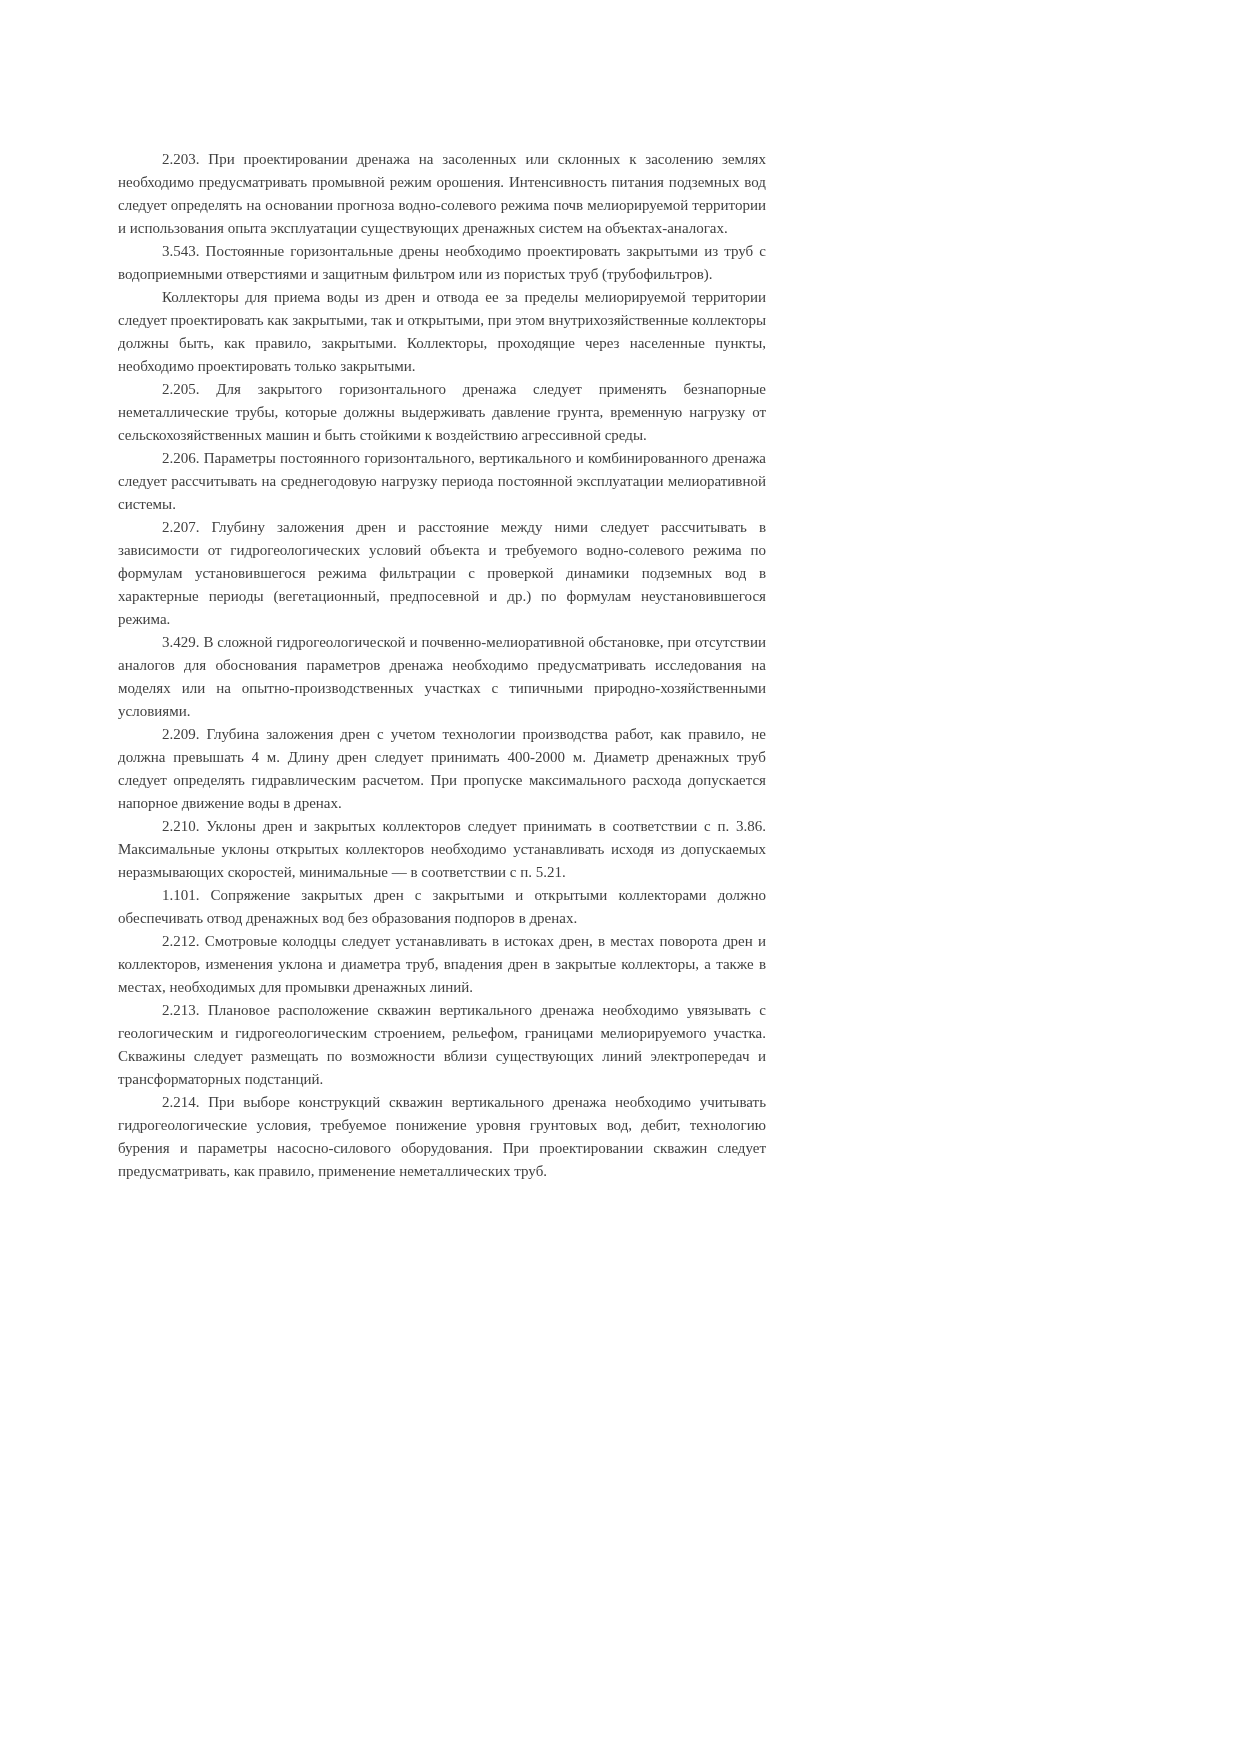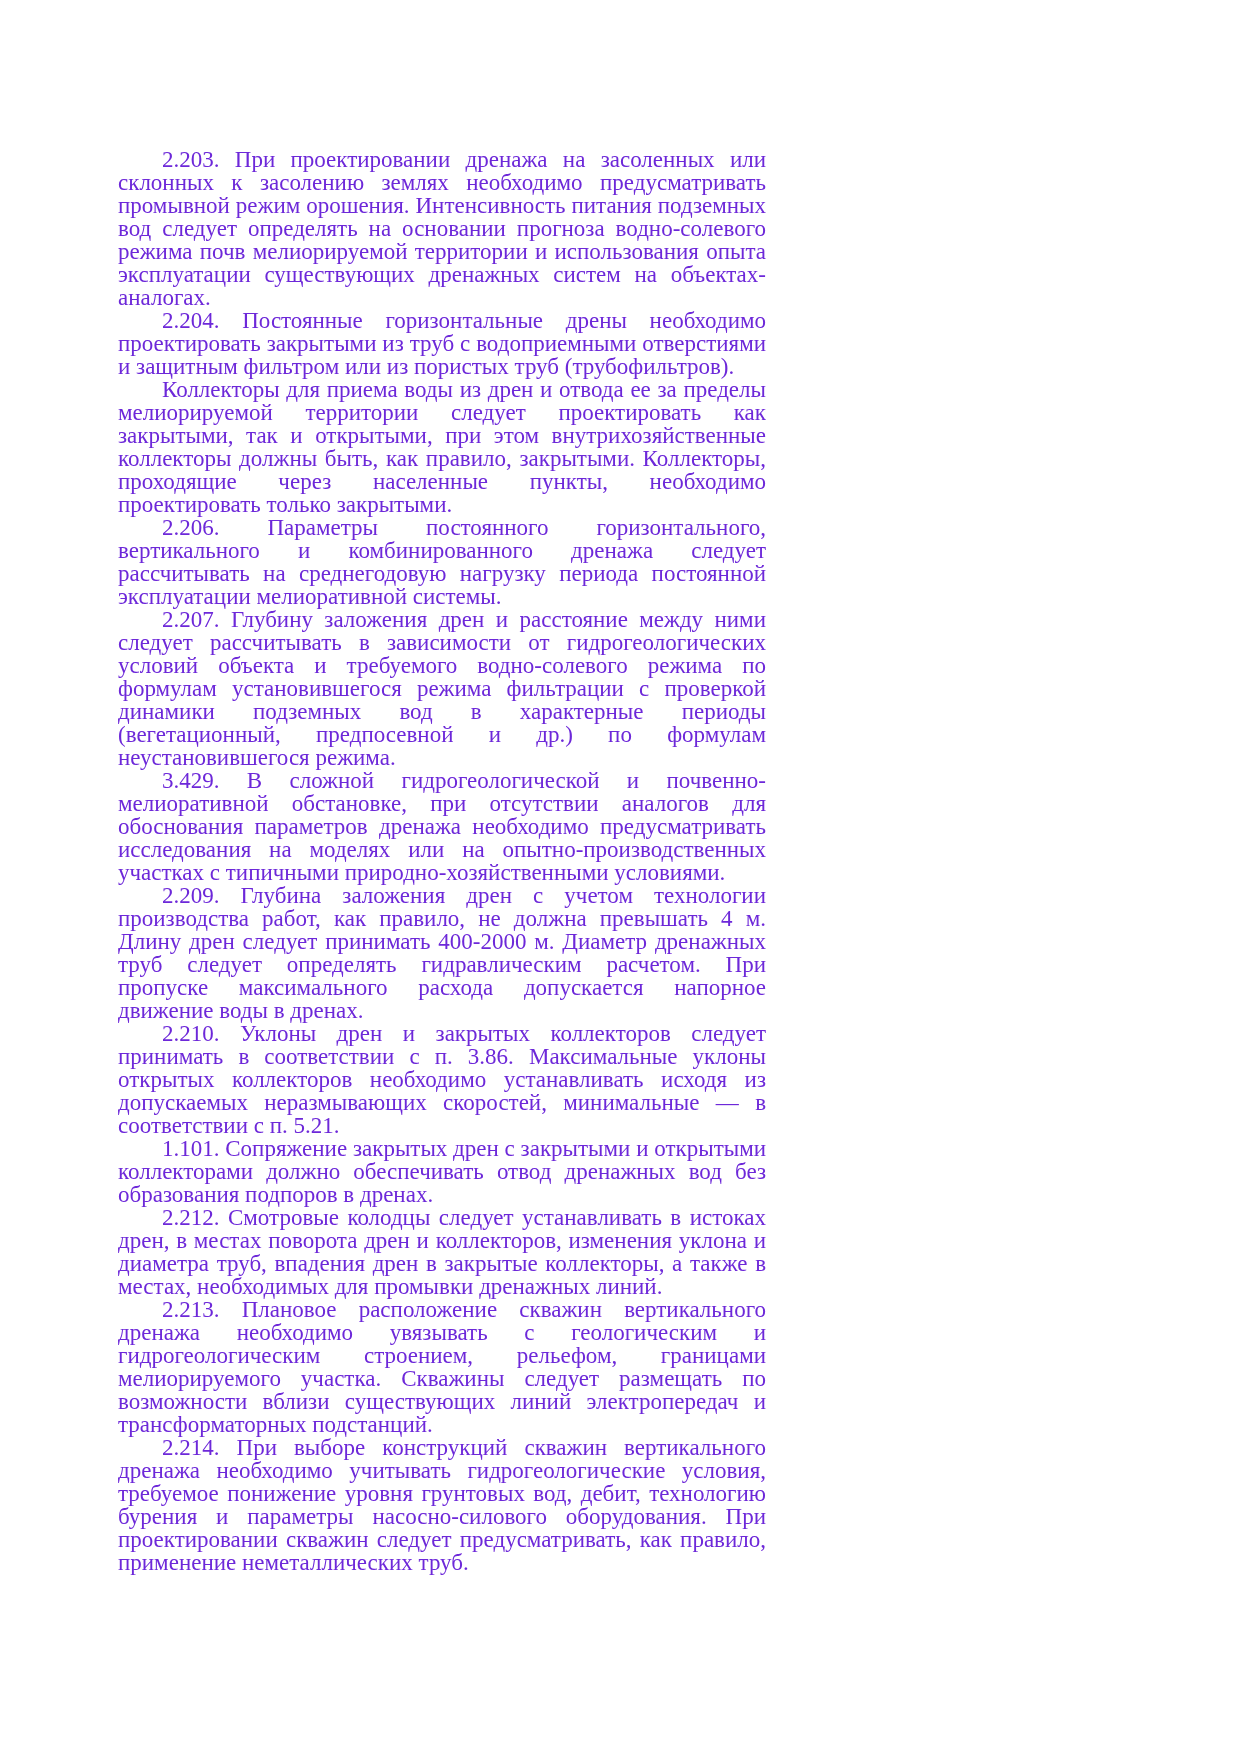--- a/index.html
+++ b/index.html
@@ -1,30 +1,31 @@
 <!DOCTYPE html>
 <html><head>
 <meta charset="utf-8">
 <style>
   html, body { margin:0; padding:0; background:#ffffff; }
   body { width:1240px; height:1755px; position:relative; overflow:hidden; }
   .page {
     position:absolute; left:118px; top:148px; width:648px;
-    font-family:"Liberation Serif", serif; font-size:23px; line-height:23px;
-    color:#6d28d9; text-align:justify;
+    font-family:"Liberation Serif", serif; font-size:15px; line-height:23px;
+    color:#404040; text-align:justify;
   }
   .page p { margin:0; text-indent:44px; }
 </style>
 </head>
 <body>
 
 <div class="page">
   <p>2.203. При проектировании дренажа на засоленных или склонных к засолению землях необходимо предусматривать промывной режим орошения. Интенсивность питания подземных вод следует определять на основании прогноза водно-солевого режима почв мелиорируемой территории и использования опыта эксплуатации существующих дренажных систем на объектах-аналогах.</p>
-  <p>2.204. Постоянные горизонтальные дрены необходимо проектировать закрытыми из труб с водоприемными отверстиями и защитным фильтром или из пористых труб (трубофильтров).</p>
+  <p>3.543. Постоянные горизонтальные дрены необходимо проектировать закрытыми из труб с водоприемными отверстиями и защитным фильтром или из пористых труб (трубофильтров).</p>
   <p>Коллекторы для приема воды из дрен и отвода ее за пределы мелиорируемой территории следует проектировать как закрытыми, так и открытыми, при этом внутрихозяйственные коллекторы должны быть, как правило, закрытыми. Коллекторы, проходящие через населенные пункты, необходимо проектировать только закрытыми.</p>
+  <p>2.205. Для закрытого горизонтального дренажа следует применять безнапорные неметаллические трубы, которые должны выдерживать давление грунта, временную нагрузку от сельскохозяйственных машин и быть стойкими к воздействию агрессивной среды.</p>
   <p>2.206. Параметры постоянного горизонтального, вертикального и комбинированного дренажа следует рассчитывать на среднегодовую нагрузку периода постоянной эксплуатации мелиоративной системы.</p>
   <p>2.207. Глубину заложения дрен и расстояние между ними следует рассчитывать в зависимости от гидрогеологических условий объекта и требуемого водно-солевого режима по формулам установившегося режима фильтрации с проверкой динамики подземных вод в характерные периоды (вегетационный, предпосевной и др.) по формулам неустановившегося режима.</p>
   <p>3.429. В сложной гидрогеологической и почвенно-мелиоративной обстановке, при отсутствии аналогов для обоснования параметров дренажа необходимо предусматривать исследования на моделях или на опытно-производственных участках с типичными природно-хозяйственными условиями.</p>
   <p>2.209. Глубина заложения дрен с учетом технологии производства работ, как правило, не должна превышать 4 м. Длину дрен следует принимать 400-2000 м. Диаметр дренажных труб следует определять гидравлическим расчетом. При пропуске максимального расхода допускается напорное движение воды в дренах.</p>
   <p>2.210. Уклоны дрен и закрытых коллекторов следует принимать в соответствии с п. 3.86. Максимальные уклоны открытых коллекторов необходимо устанавливать исходя из допускаемых неразмывающих скоростей, минимальные — в соответствии с п. 5.21.</p>
   <p>1.101. Сопряжение закрытых дрен с закрытыми и открытыми коллекторами должно обеспечивать отвод дренажных вод без образования подпоров в дренах.</p>
   <p>2.212. Смотровые колодцы следует устанавливать в истоках дрен, в местах поворота дрен и коллекторов, изменения уклона и диаметра труб, впадения дрен в закрытые коллекторы, а также в местах, необходимых для промывки дренажных линий.</p>
   <p>2.213. Плановое расположение скважин вертикального дренажа необходимо увязывать с геологическим и гидрогеологическим строением, рельефом, границами мелиорируемого участка. Скважины следует размещать по возможности вблизи существующих линий электропередач и трансформаторных подстанций.</p>
   <p>2.214. При выборе конструкций скважин вертикального дренажа необходимо учитывать гидрогеологические условия, требуемое понижение уровня грунтовых вод, дебит, технологию бурения и параметры насосно-силового оборудования. При проектировании скважин следует предусматривать, как правило, применение неметаллических труб.</p>
 </div>

